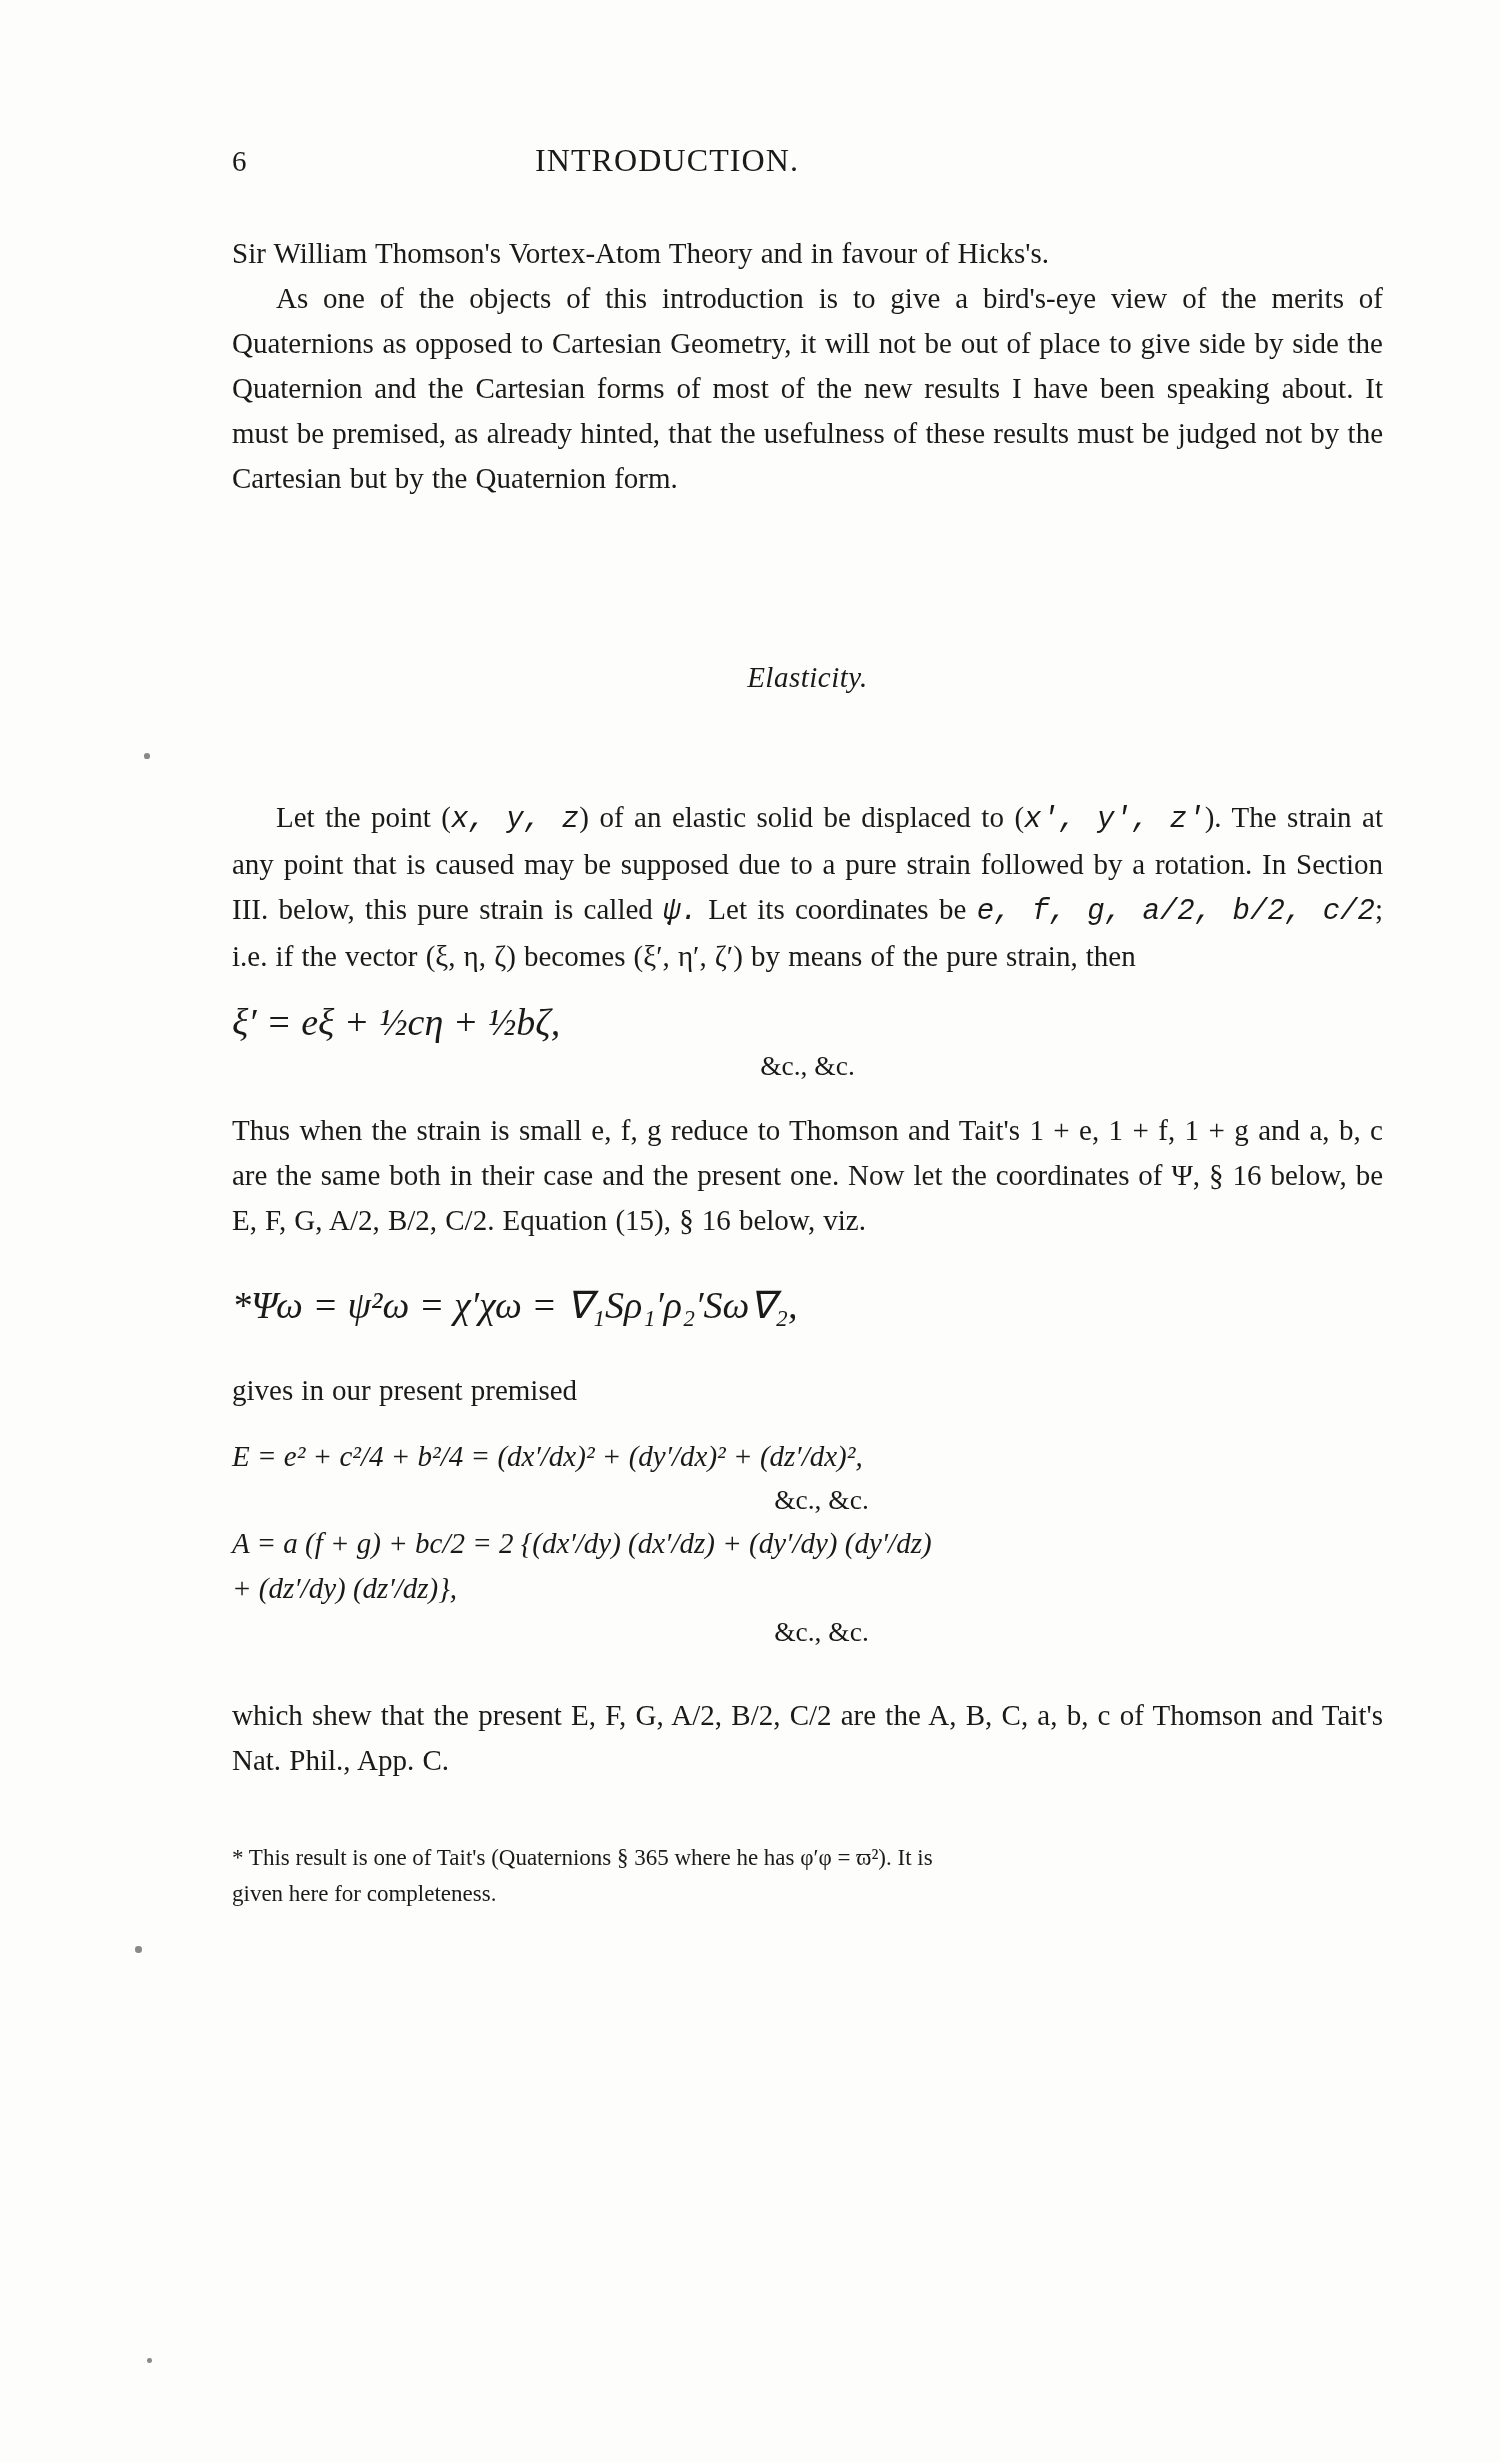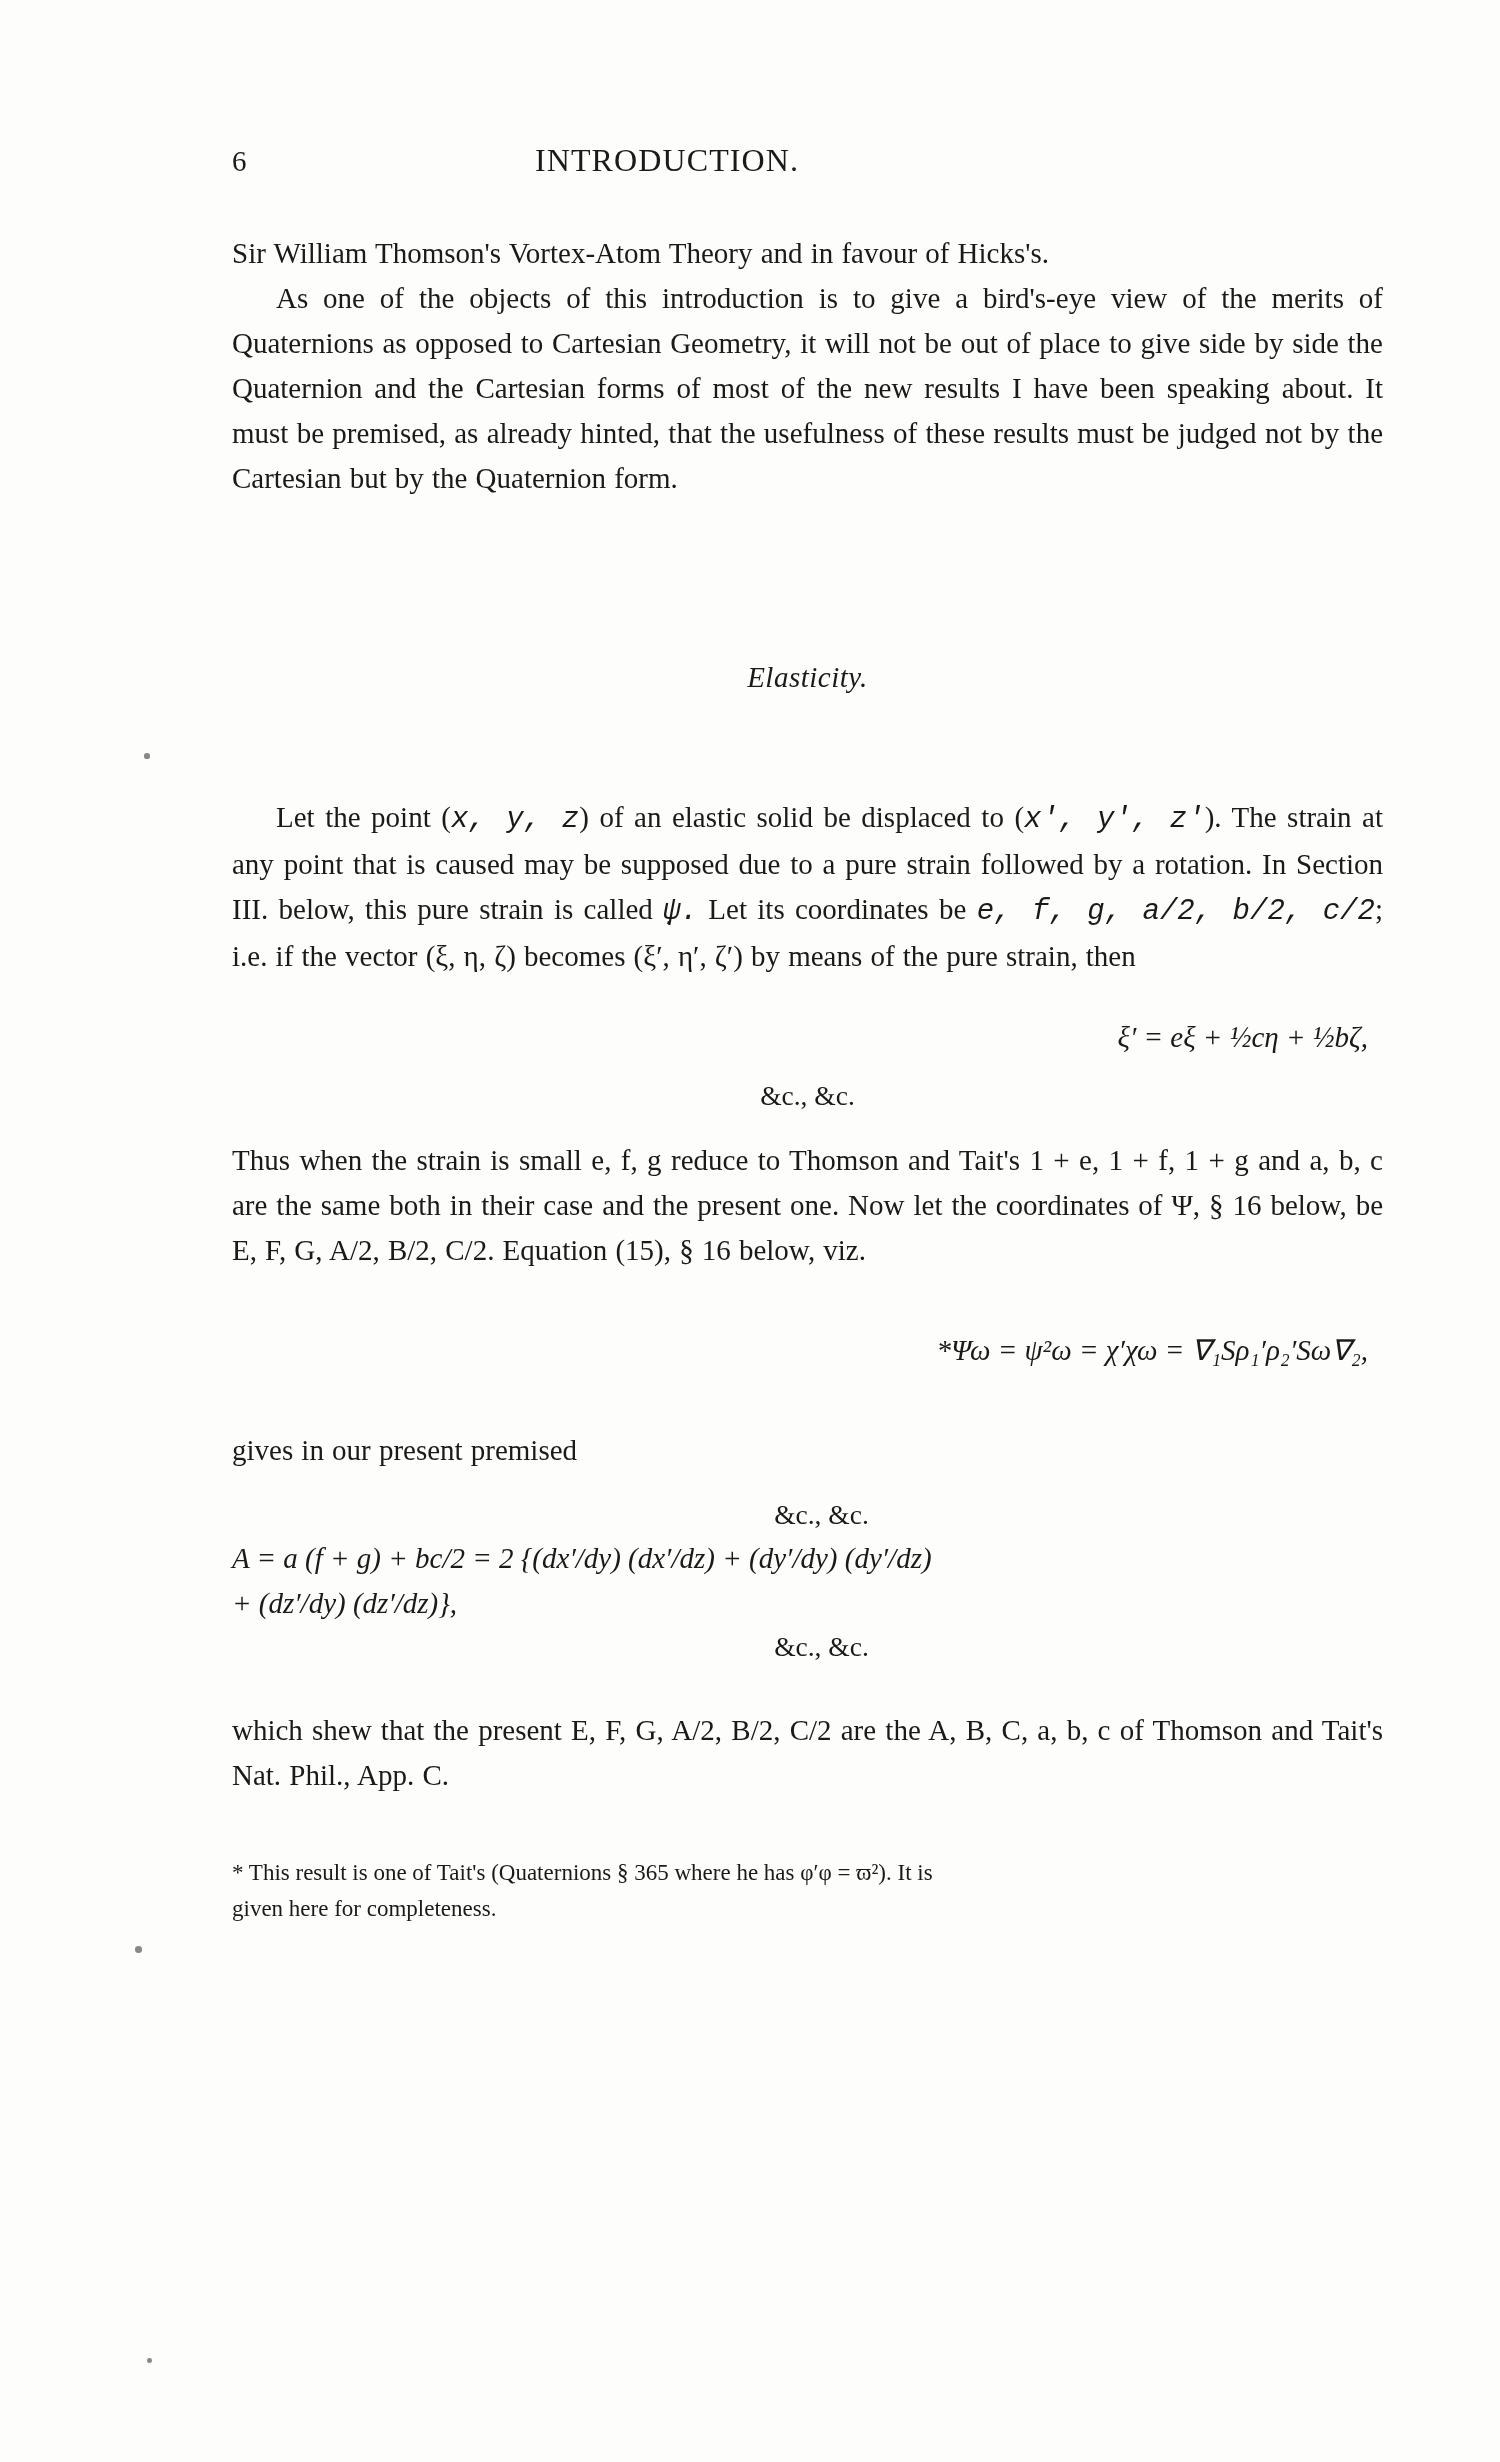--- a/index.html
+++ b/index.html
@@ -60,25 +60,25 @@
     font-style: italic;
     font-size: 29px;
     margin: 18px;
     letter-spacing: 0.5px;
   }
   .gap-xl { height: 142px; }
   .gap-l { height: 83px; }
   .gap-m { height: 40px; }
   .gap-s { height: 21px; }
   .eq {
-    text-align: right;
-    font-size: 29px;
+    text-align: left;
+    font-size: 38px;
     font-style: italic;
     font-family: "Liberation Serif", serif;
-    margin: 15px;
+    margin: 0;
     line-height: 45px;
   }
   .eq-small {
     text-align: center;
     font-size: 27.5px;
     font-style: normal;
     margin: 0;
     line-height: 42px;
   }
   .eq-left {
@@ -162,20 +162,21 @@
     <div class="gap-m"></div>
 
     <p class="eq">*Ψω = ψ²ω = χ′χω = ∇₁Sρ₁′ρ₂′Sω∇₂,</p>
 
     <div class="gap-m"></div>
 
     <p class="body">gives in our present premised</p>
 
     <div class="gap-s"></div>
 
+    <p class="eq-left">E = e² + c²/4 + b²/4 = (dx′/dx)² + (dy′/dx)² + (dz′/dx)²,</p>
     <p class="eq-center-small">&amp;c.,   &amp;c.</p>
 
     <p class="eq-left">A = a (f + g) + bc/2 = 2 {(dx′/dy) (dx′/dz) + (dy′/dy) (dy′/dz)</p>
     <p class="eq-right">+ (dz′/dy) (dz′/dz)},</p>
     <p class="eq-center-small">&amp;c.,   &amp;c.</p>
 
     <div class="gap-m"></div>
 
     <p class="body">which shew that the present E, F, G, A/2, B/2, C/2 are the A, B, C, a, b, c of Thomson and Tait's Nat. Phil., App. C.</p>
 

